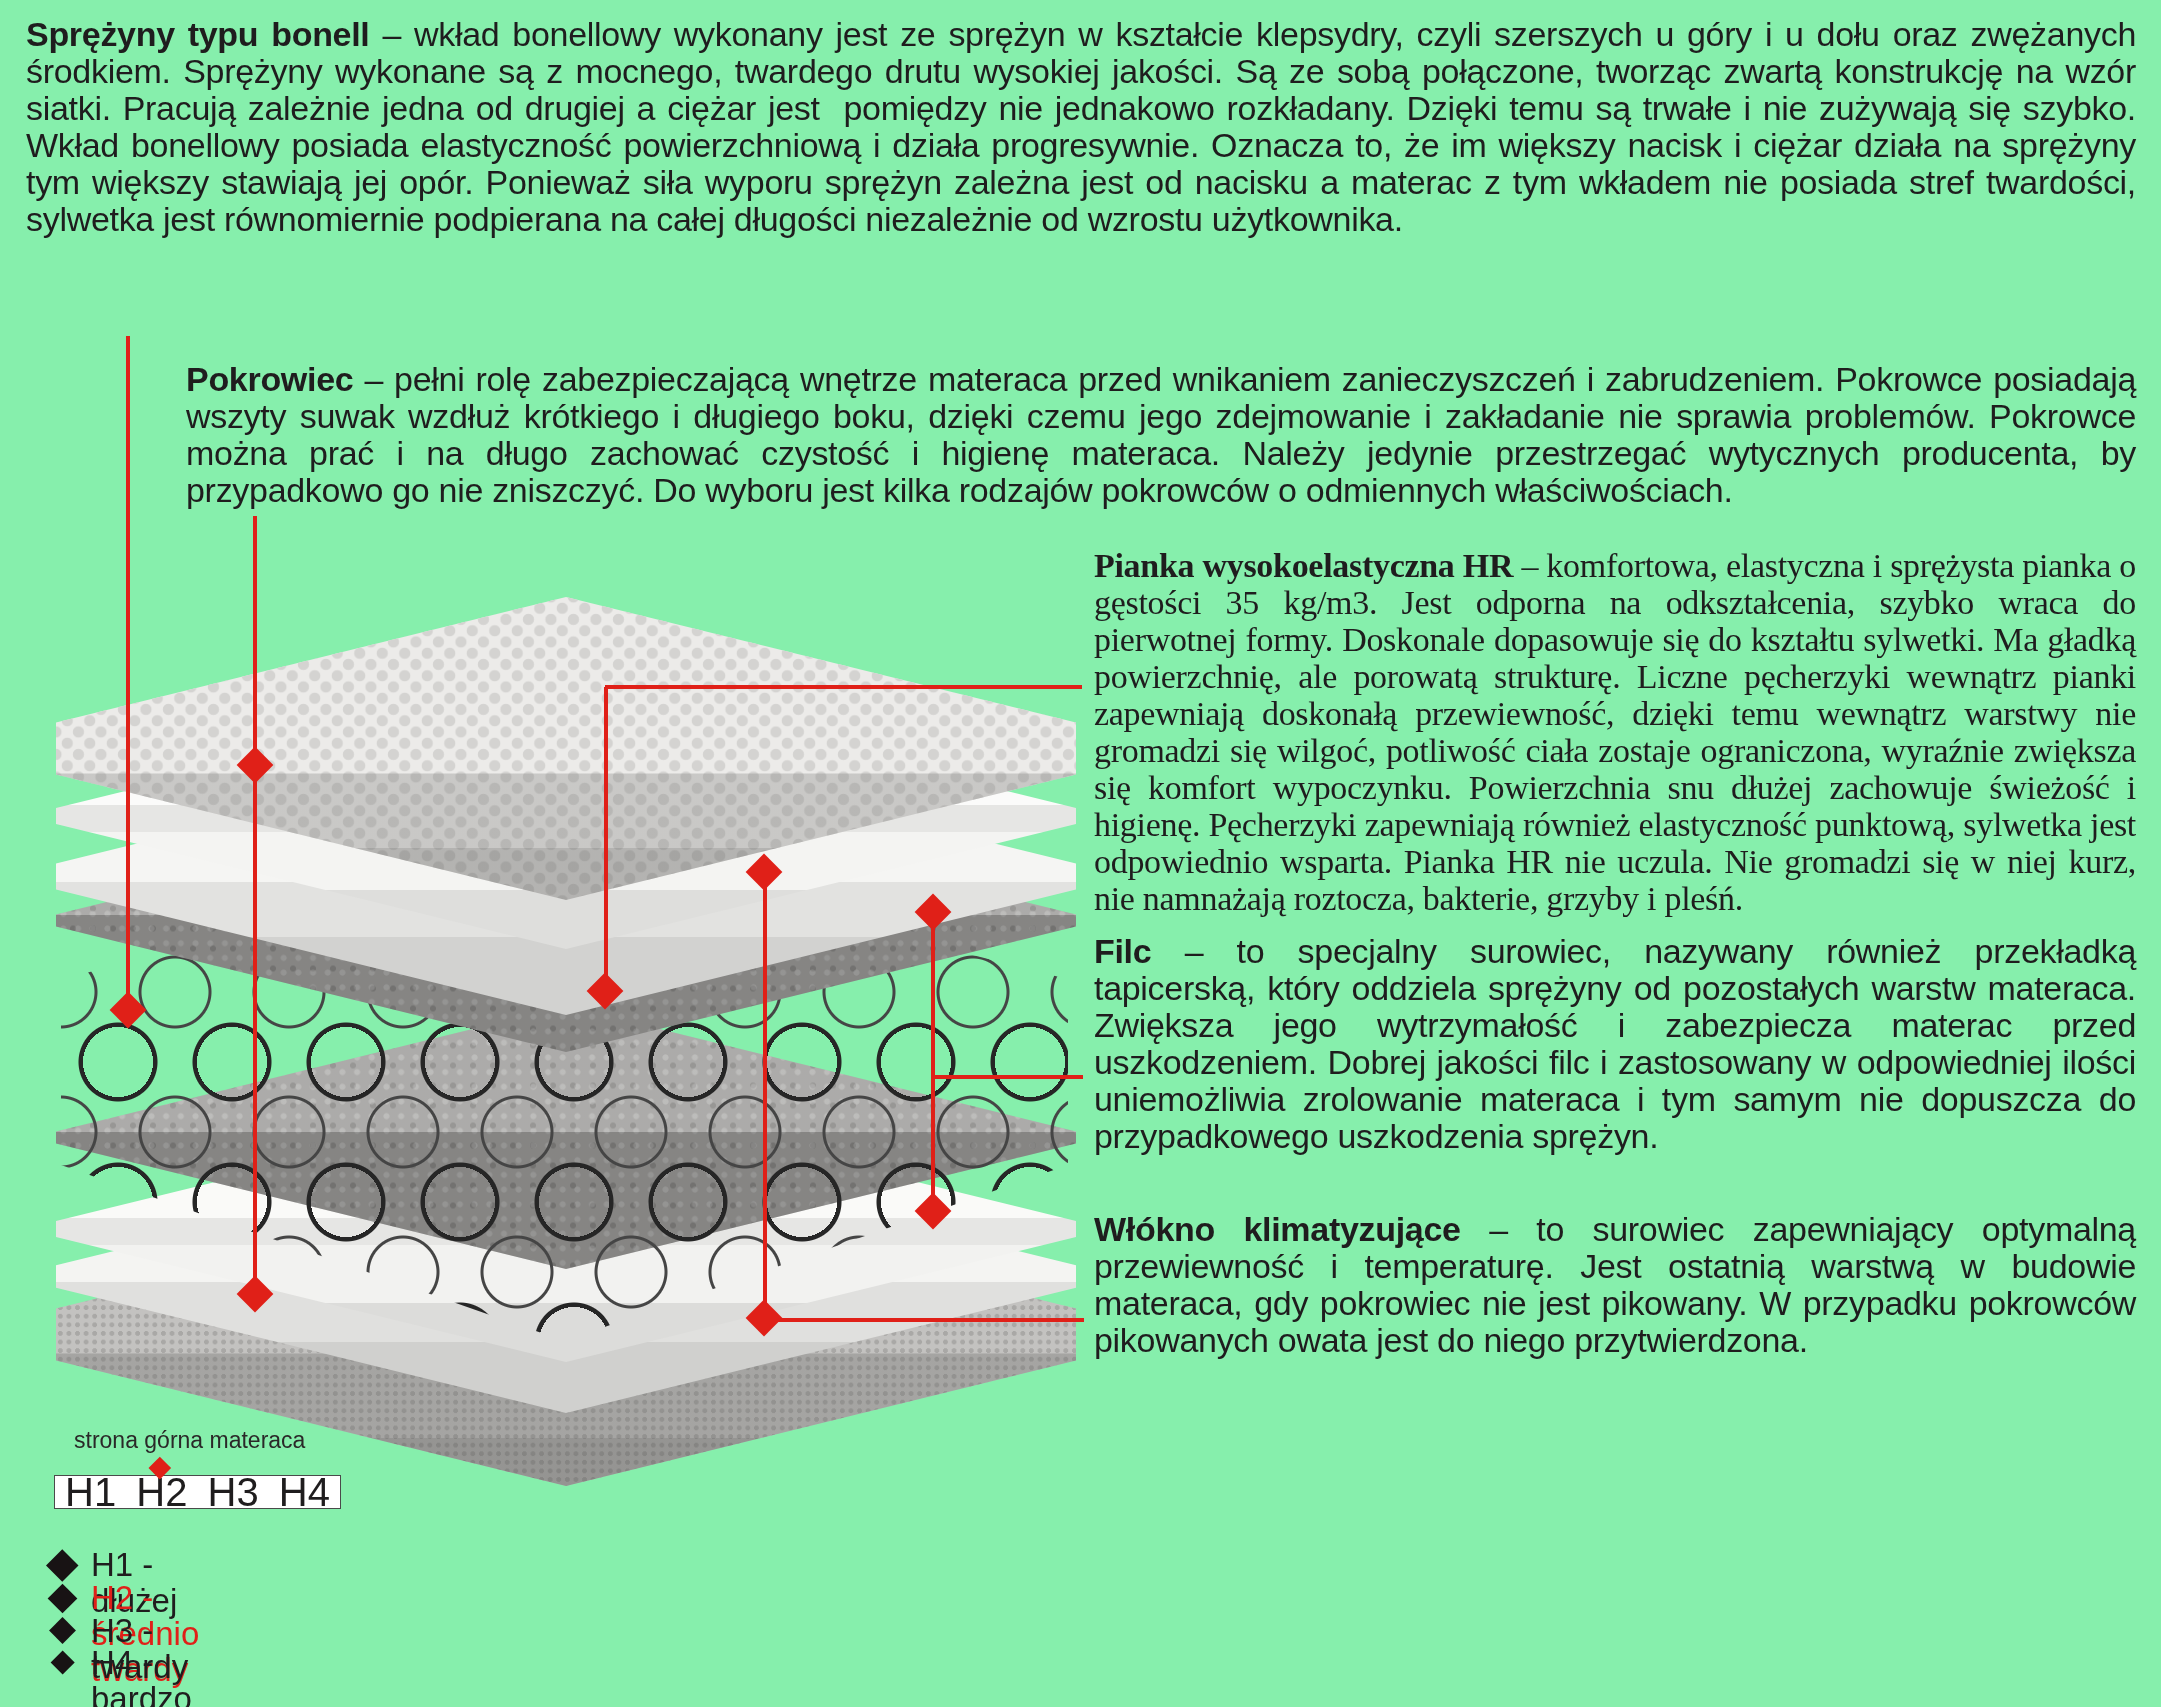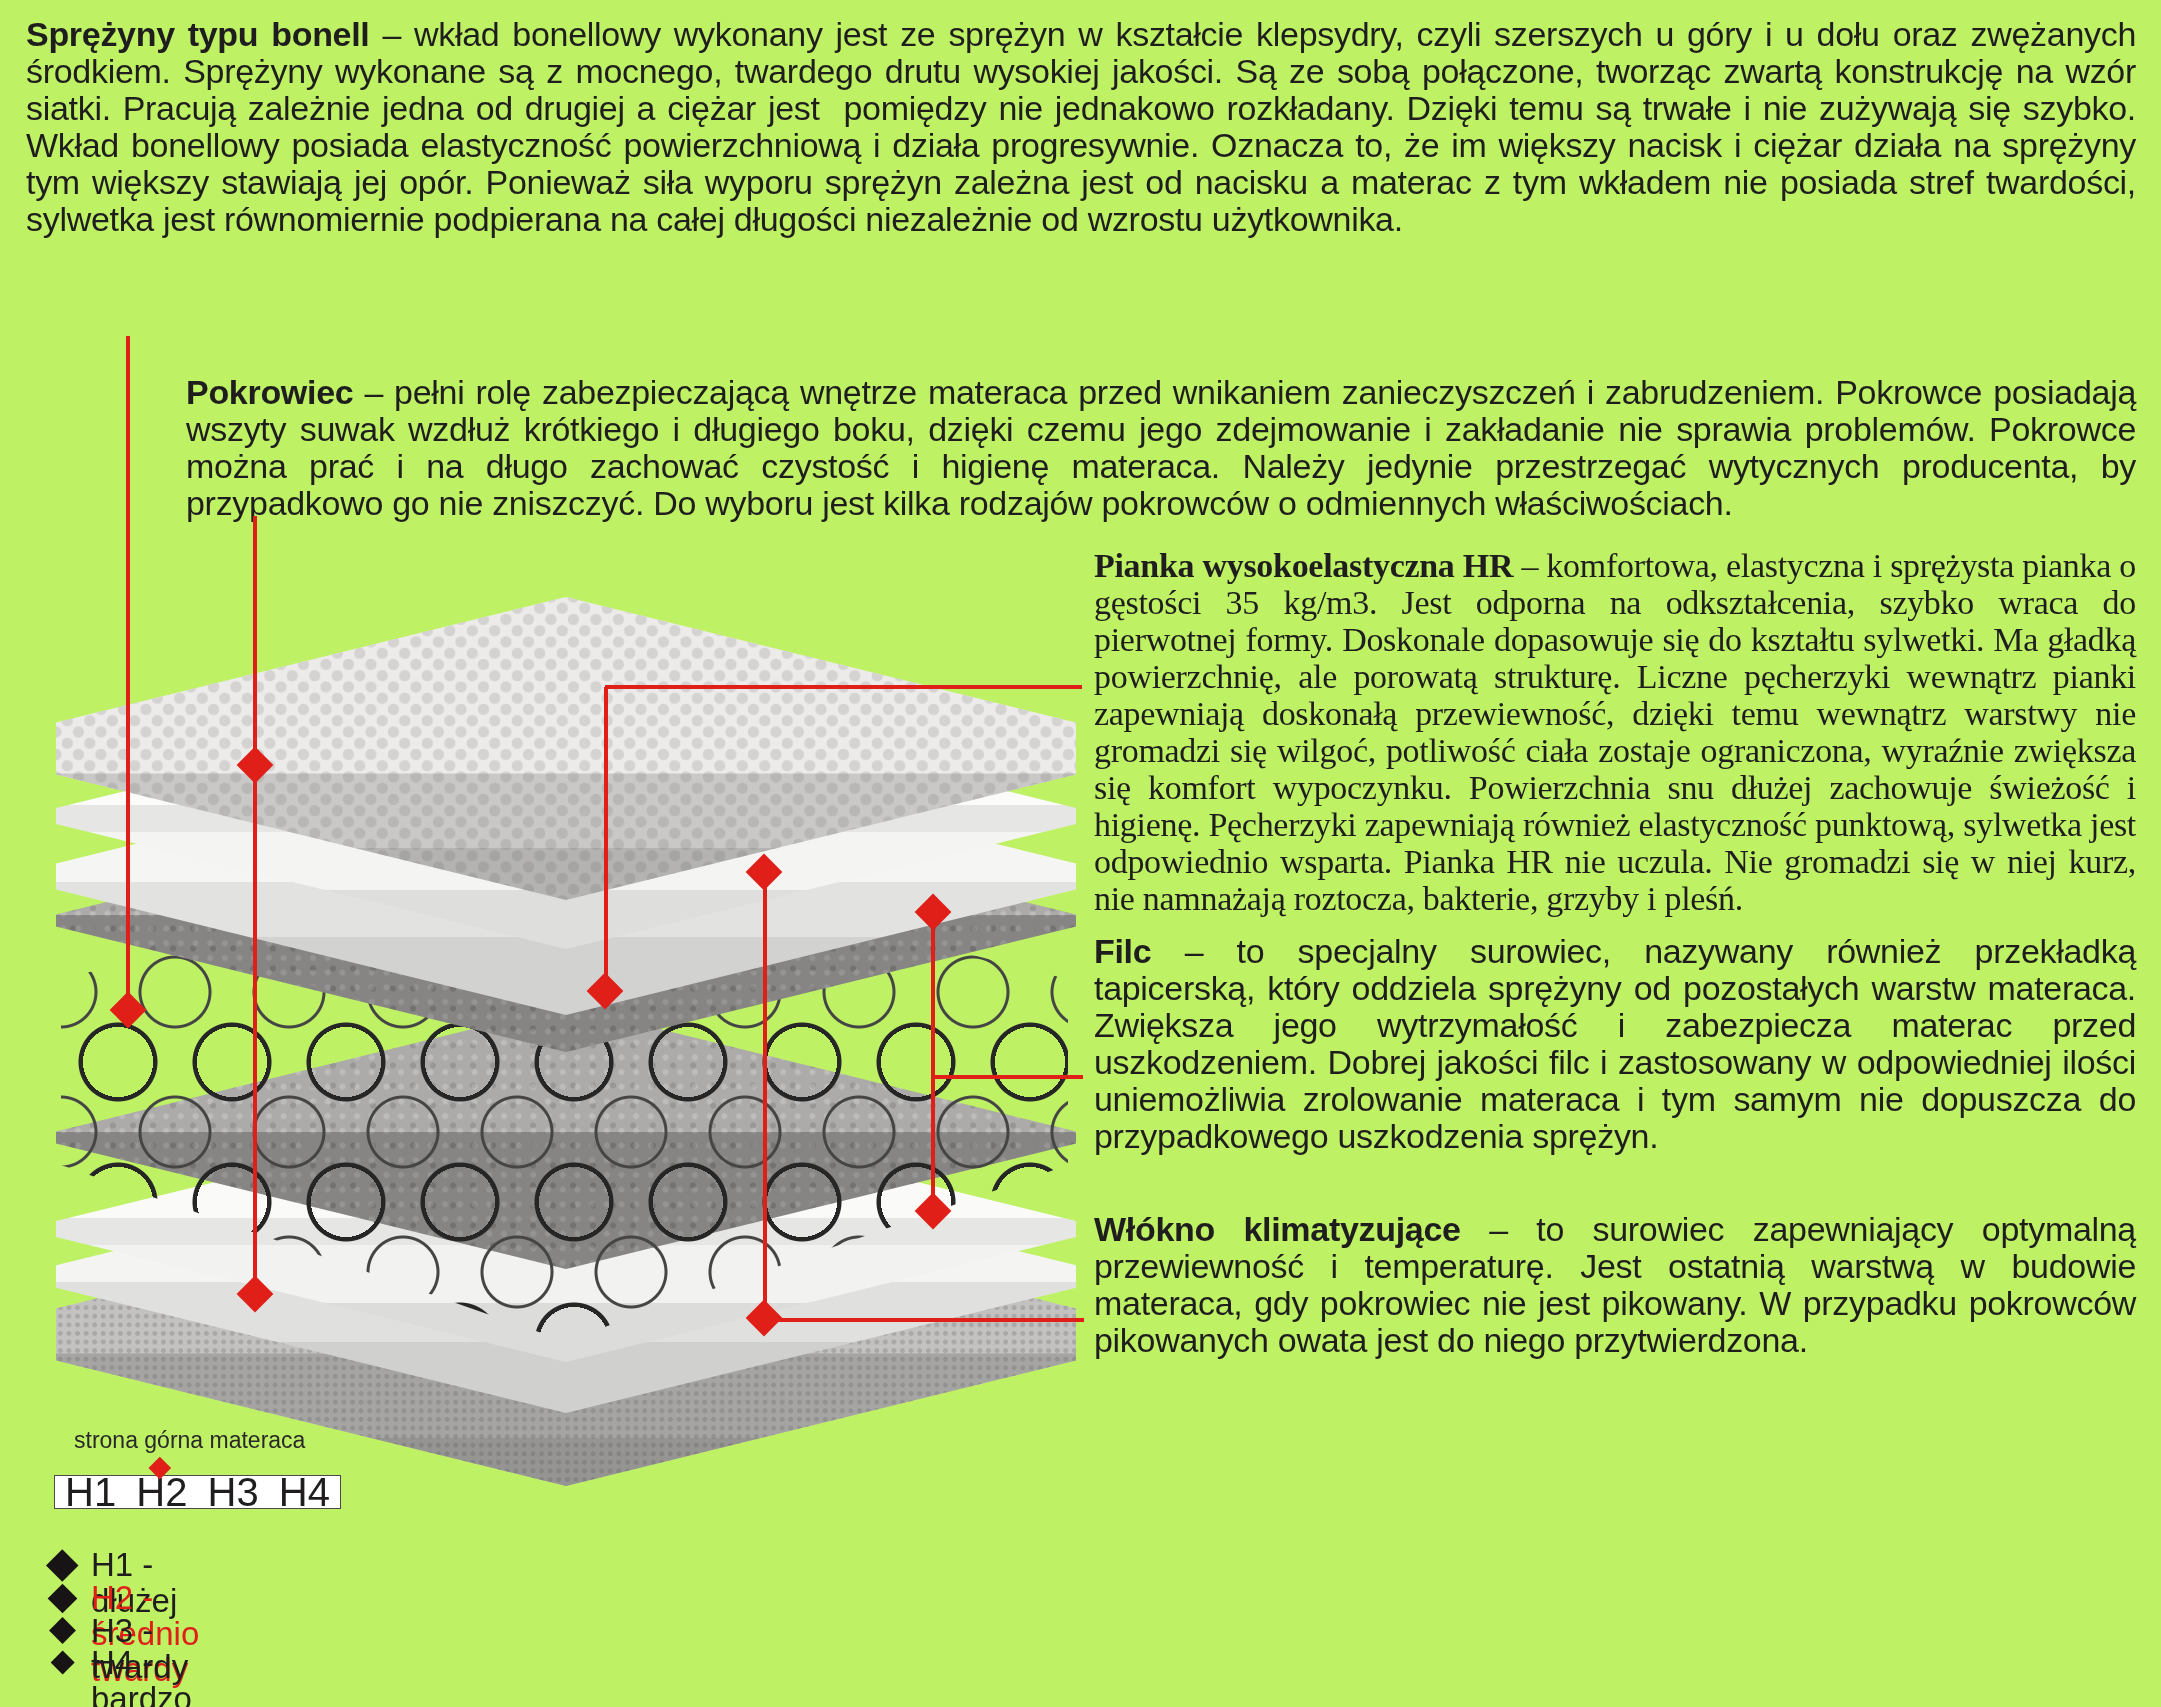--- a/index.html
+++ b/index.html
@@ -1,16 +1,16 @@
 <!DOCTYPE html>
 <html style="font-size:14px"><head>
 <meta charset="utf-8">
 <style>
   html,body{margin:0;padding:0;background:#ffffff;}
-  .page{position:relative;width:2162px;height:1708px;background:#bef264;overflow:hidden;
+  .page{position:relative;width:2162px;height:1708px;background:#86efac;overflow:hidden;
         font-family:"Liberation Sans", sans-serif;color:#1f1d1e;}
   
   .tblock{position:absolute;text-align:justify;font-size:34px;line-height:37px;letter-spacing:-0.3px;}
   .tblock p{margin:0;}
   .hd{font-weight:bold;}
   .sp{white-space:pre-wrap;}
   .red-text{color:#e02018;}
   
   .diagram{position:absolute;left:0;top:0;width:2162px;height:1708px;}
   .layer{position:absolute;left:56px;width:1020px;}
@@ -102,21 +102,21 @@
     <div class="rdiamond d30" style="left:920px;top:899px;"></div>
     <div class="rdiamond d30" style="left:920px;top:1198px;"></div>
     <div class="rdiamond d30" style="left:751px;top:859px;"></div>
     <div class="rdiamond d30" style="left:751px;top:1305px;"></div>
   </div>
 
   <div class="tblock" style="left:26px;top:15.6px;width:2110px;">
     <p><span class="hd">Sprężyny typu bonell</span><span class="sp"> – wkład bonellowy wykonany jest ze sprężyn w kształcie klepsydry, czyli szerszych u góry i u dołu oraz zwężanych środkiem. Sprężyny wykonane są z mocnego, twardego drutu wysokiej jakości. Są ze sobą połączone, tworząc zwartą konstrukcję na wzór siatki. Pracują zależnie jedna od drugiej a ciężar jest  pomiędzy nie jednakowo rozkładany. Dzięki temu są trwałe i nie zużywają się szybko. Wkład bonellowy posiada elastyczność powierzchniową i działa progresywnie. Oznacza to, że im większy nacisk i ciężar działa na sprężyny tym większy stawiają jej opór. Ponieważ siła wyporu sprężyn zależna jest od nacisku a materac z tym wkładem nie posiada stref twardości, sylwetka jest równomiernie podpierana na całej długości niezależnie od wzrostu użytkownika.</span></p>
   </div>
 
-  <div class="tblock" style="left:186px;top:374px;width:1950px;">
+  <div class="tblock" style="left:186px;top:361px;width:1950px;">
     <p><span class="hd">Pokrowiec</span><span class="sp"> – pełni rolę zabezpieczającą wnętrze materaca przed wnikaniem zanieczyszczeń i zabrudzeniem. Pokrowce posiadają wszyty suwak wzdłuż krótkiego i długiego boku, dzięki czemu jego zdejmowanie i zakładanie nie sprawia problemów. Pokrowce można prać i na długo zachować czystość i higienę materaca. Należy jedynie przestrzegać wytycznych producenta, by przypadkowo go nie zniszczyć. Do wyboru jest kilka rodzajów pokrowców o odmiennych właściwościach.</span></p>
   </div>
 
   <div class="tblock" style="left:1094px;top:547px;width:1042px;font-family:Liberation Serif, serif;">
     <p><span class="hd">Pianka wysokoelastyczna HR</span><span class="sp"> – komfortowa, elastyczna i sprężysta pianka o gęstości 35 kg/m3. Jest odporna na odkształcenia, szybko wraca do pierwotnej formy. Doskonale dopasowuje się do kształtu sylwetki. Ma gładką powierzchnię, ale porowatą strukturę. Liczne pęcherzyki wewnątrz pianki zapewniają doskonałą przewiewność, dzięki temu wewnątrz warstwy nie gromadzi się wilgoć, potliwość ciała zostaje ograniczona, wyraźnie zwiększa się komfort wypoczynku. Powierzchnia snu dłużej zachowuje świeżość i higienę. Pęcherzyki zapewniają również elastyczność punktową, sylwetka jest odpowiednio wsparta. Pianka HR nie uczula. Nie gromadzi się w niej kurz, nie namnażają roztocza, bakterie, grzyby i pleśń.</span></p>
   </div>
 
   <div class="tblock" style="left:1094px;top:919px;width:1042px;margin-top:14px;">
     <p><span class="hd">Filc</span><span class="sp"> – to specjalny surowiec, nazywany również przekładką tapicerską, który oddziela sprężyny od pozostałych warstw materaca. Zwiększa jego wytrzymałość i zabezpiecza materac przed uszkodzeniem. Dobrej jakości filc i zastosowany w odpowiedniej ilości uniemożliwia zrolowanie materaca i tym samym nie dopuszcza do przypadkowego uszkodzenia sprężyn.</span></p>
   </div>

